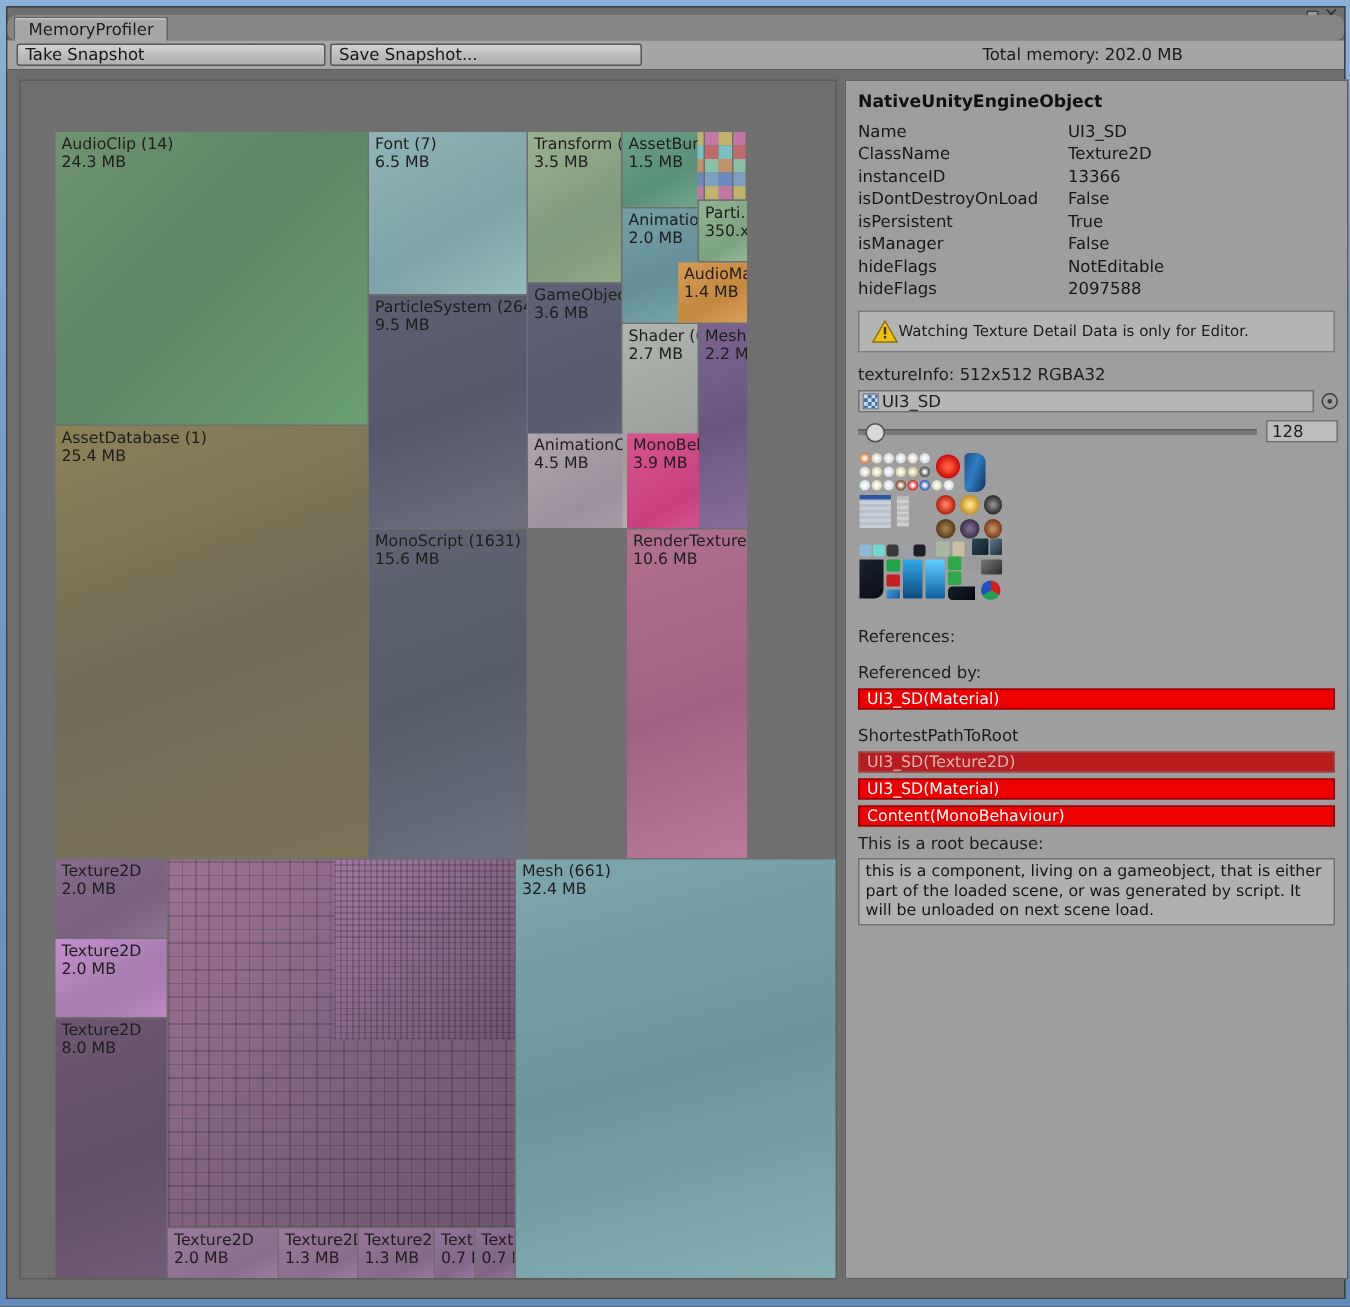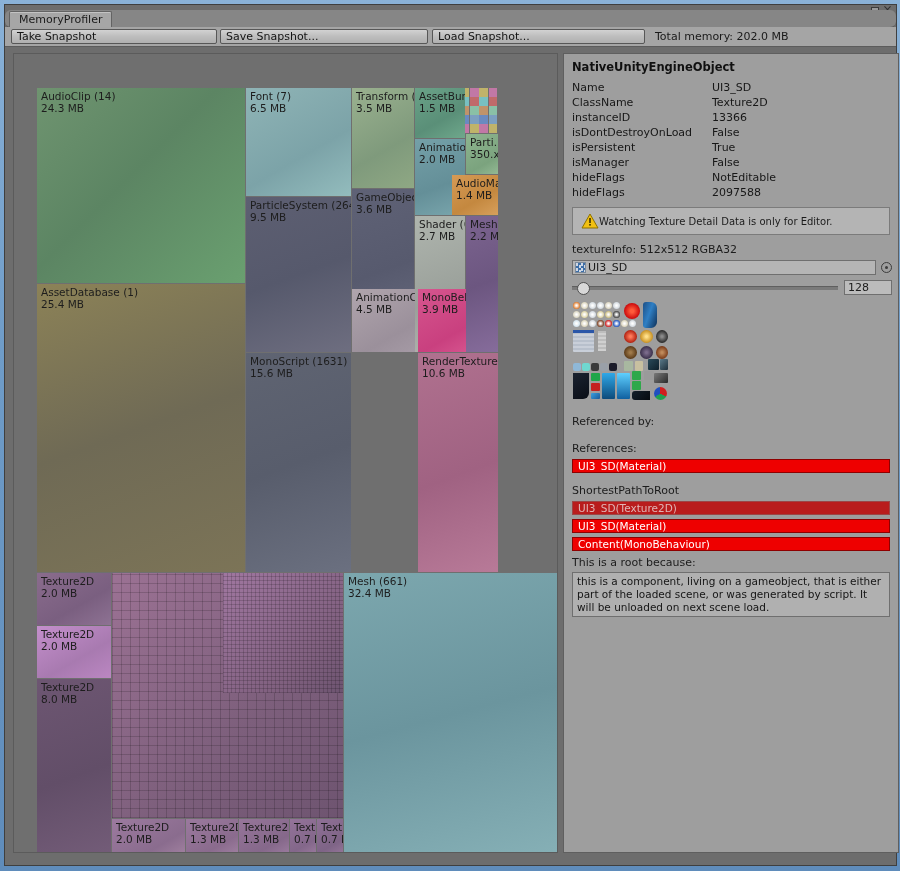--- a/index.html
+++ b/index.html
@@ -337,21 +337,20 @@
       </div>
     </div>
 
     <div id="tabrow">
       <div id="tab-memoryprofiler">MemoryProfiler</div>
     </div>
 
     <div id="toolbar">
       <div class="tb-btn" id="btn-take">Take Snapshot</div>
       <div class="tb-btn" id="btn-save">Save Snapshot...</div>
-      <div class="tb-btn" id="btn-load">Load Snapshot...</div>
       <div id="total-memory">Total memory: 202.0 MB</div>
     </div>
 
     <div id="content">
 
       <div id="treemap-pane">
         <div id="treemap">
             <div class="mosaic" style="left: 75px; top: 485px; width: 231px; height: 245px;"></div>
             <div class="mosaic fine" style="left: 186px; top: 485px; width: 120px; height: 120px;"></div>
             <div style="position: absolute; left: 414px; top: 0px; width: 47px; height: 45px; overflow: hidden;">
@@ -598,23 +597,23 @@
             <span class="sp" style="left: 30px; top: 72px; width: 13px; height: 26px; background: linear-gradient(rgb(47, 168, 232) 0%, rgb(13, 74, 122) 100%); border-radius: 1px;"></span>
             <span class="sp" style="left: 45px; top: 72px; width: 13px; height: 26px; background: linear-gradient(rgb(95, 208, 255) 0%, rgb(16, 96, 160) 100%); border-radius: 1px;"></span>
             <span class="sp" style="left: 60px; top: 70px; width: 9px; height: 9px; background: rgb(47, 168, 74); border-radius: 1px;"></span>
             <span class="sp" style="left: 60px; top: 80px; width: 9px; height: 9px; background: rgb(47, 168, 74); border-radius: 1px;"></span>
             <span class="sp" style="left: 72px; top: 70px; width: 10px; height: 9px; background: rgb(154, 154, 154); border-radius: 1px;"></span>
             <span class="sp" style="left: 60px; top: 90px; width: 18px; height: 9px; background: linear-gradient(135deg, rgb(20, 32, 44), rgb(6, 10, 16)); border-radius: 3px 0px 0px 3px;"></span>
             <span class="sp" style="left: 82px; top: 72px; width: 14px; height: 10px; background: linear-gradient(135deg, rgb(122, 122, 122), rgb(42, 42, 42)); border-radius: 1px;"></span>
             <span class="sp" style="left: 82px; top: 86px; width: 13px; height: 13px; background: conic-gradient(rgb(208, 32, 32) 0deg, rgb(208, 32, 32) 33%, rgb(32, 160, 80) 0deg, rgb(32, 160, 80) 66%, rgb(32, 80, 192) 0deg, rgb(32, 80, 192) 100%); border-radius: 50%;"></span>
           </div>
 
+        <div id="references">References:</div>
+
         <div id="refby">Referenced by:</div>
-
-        <div id="references">References:</div>
         <div id="refby-list">
             <div class="refchip">UI3_SD(Material)</div>
           </div>
 
         <div id="spr-label">ShortestPathToRoot</div>
         <div id="spr-list">
             <div class="refchip muted">UI3_SD(Texture2D)</div>
             <div class="refchip">UI3_SD(Material)</div>
             <div class="refchip">Content(MonoBehaviour)</div>
           </div>

